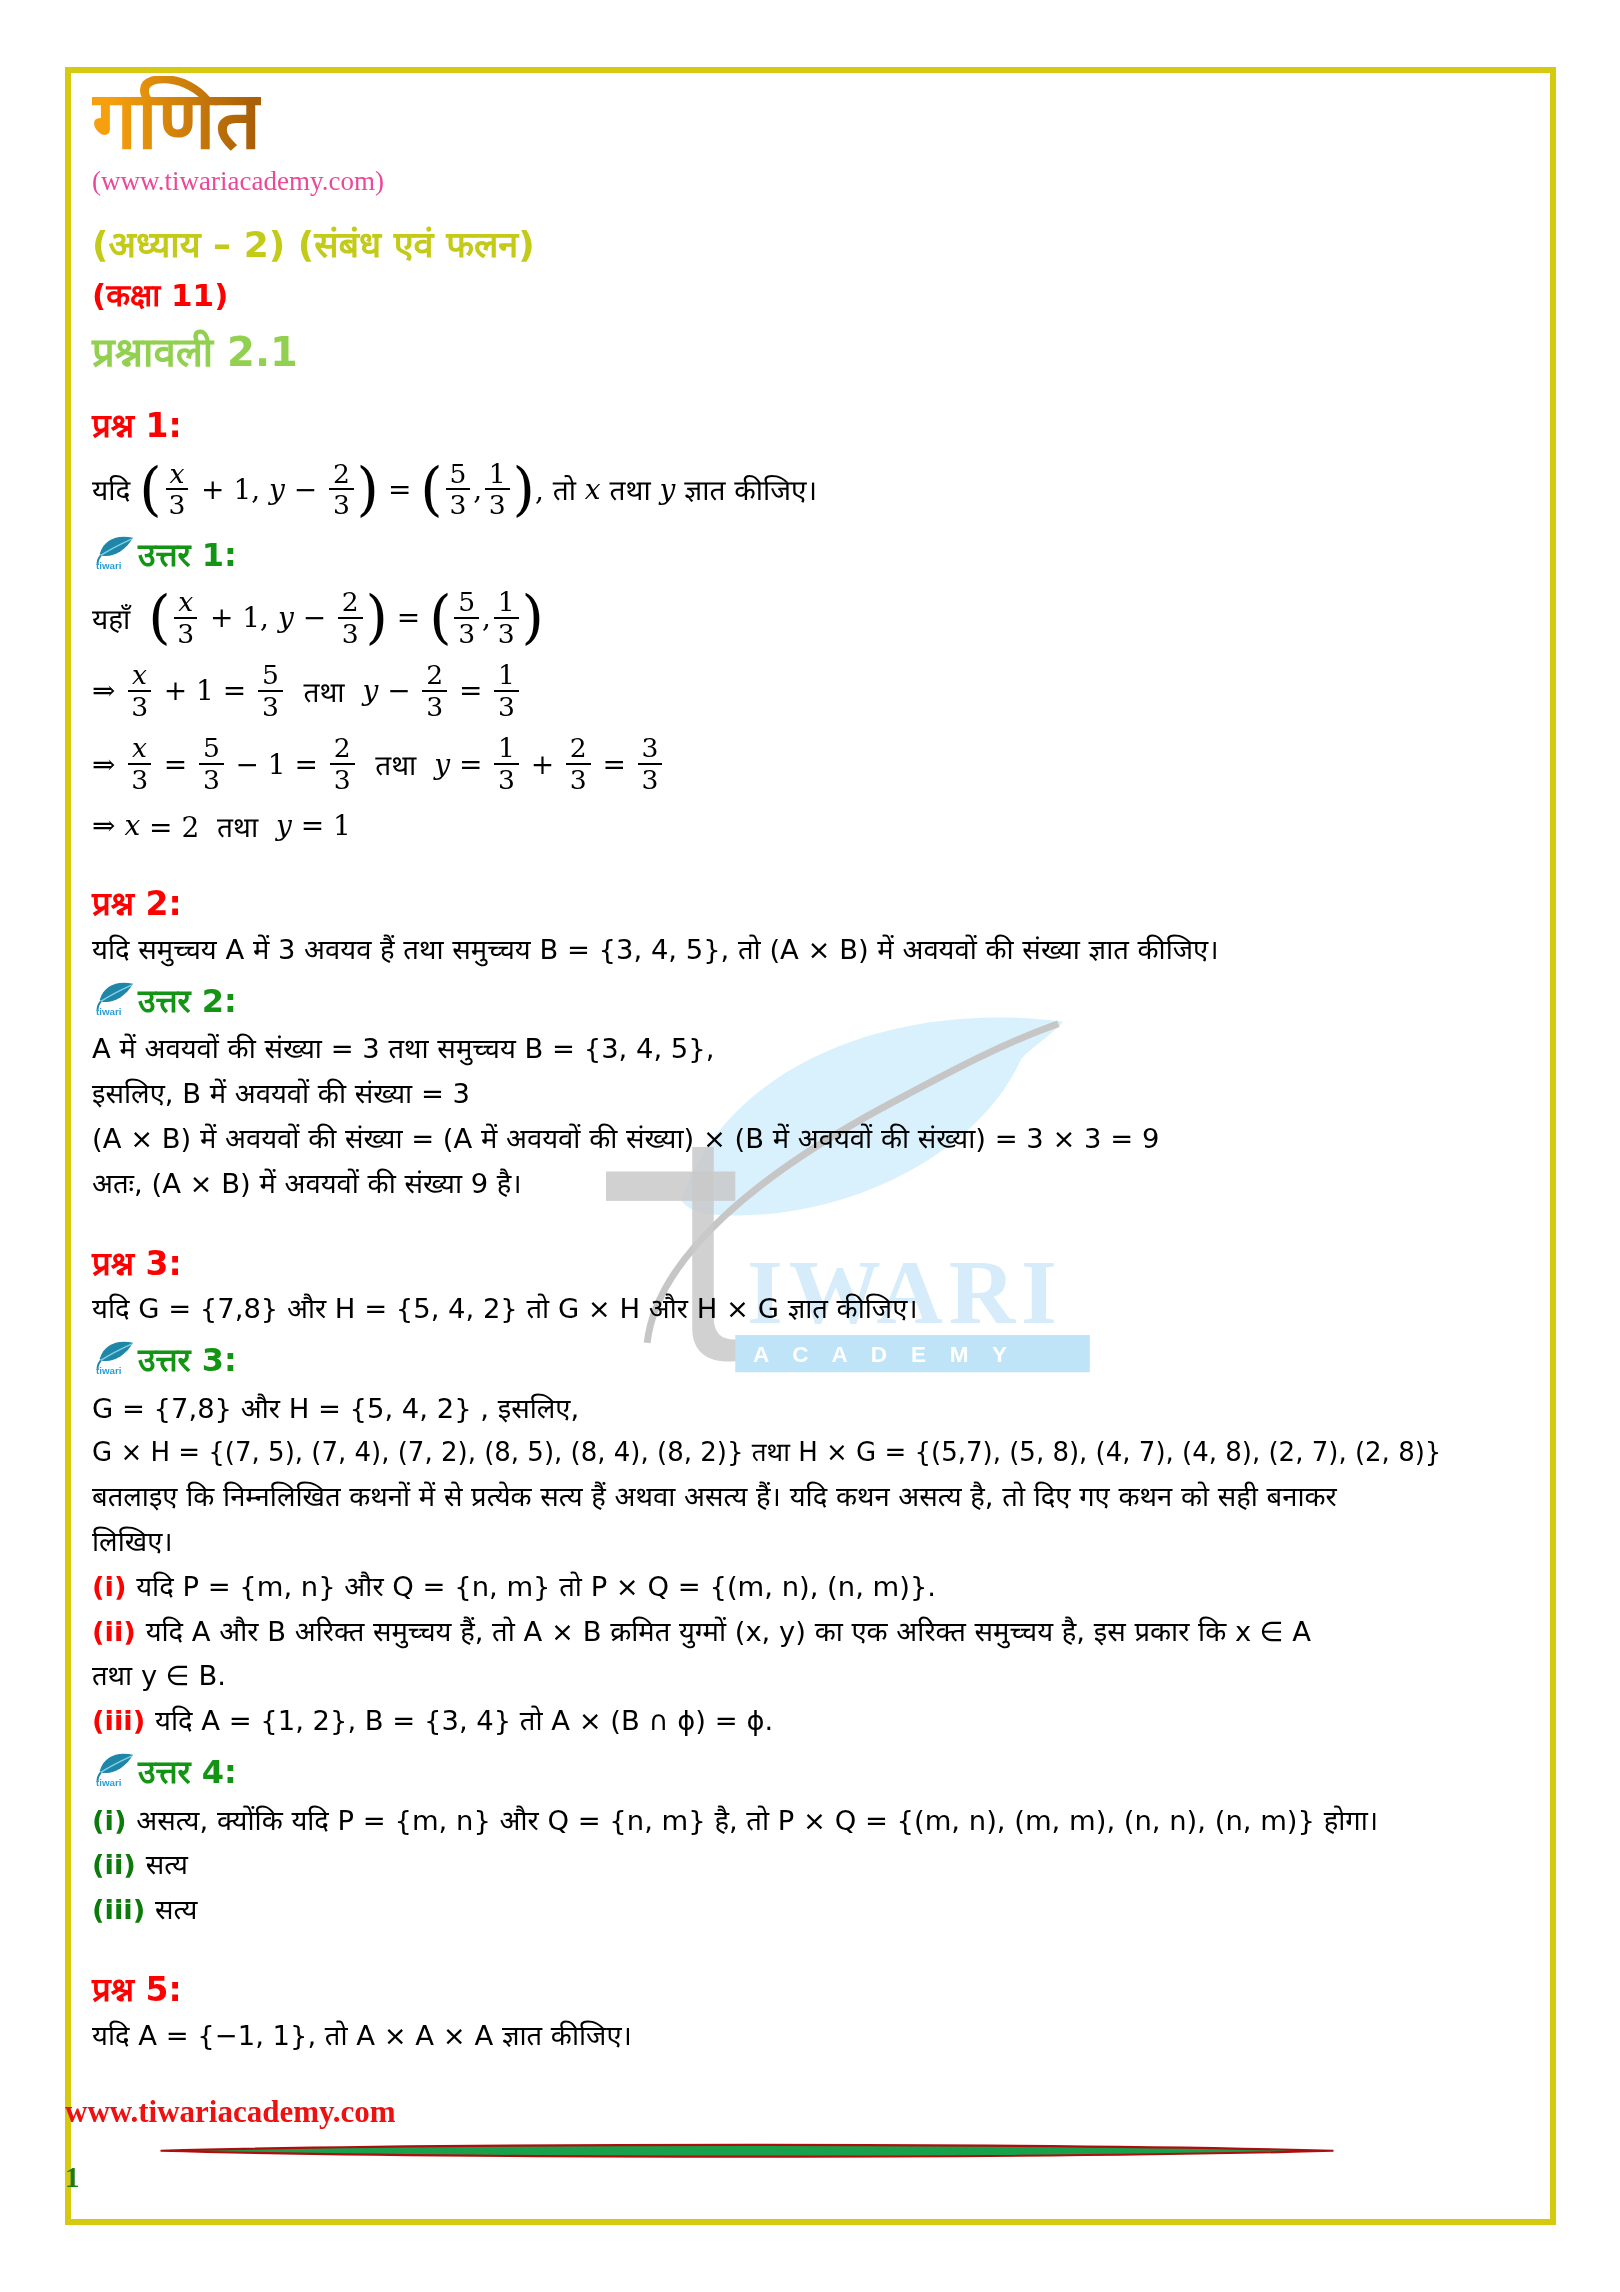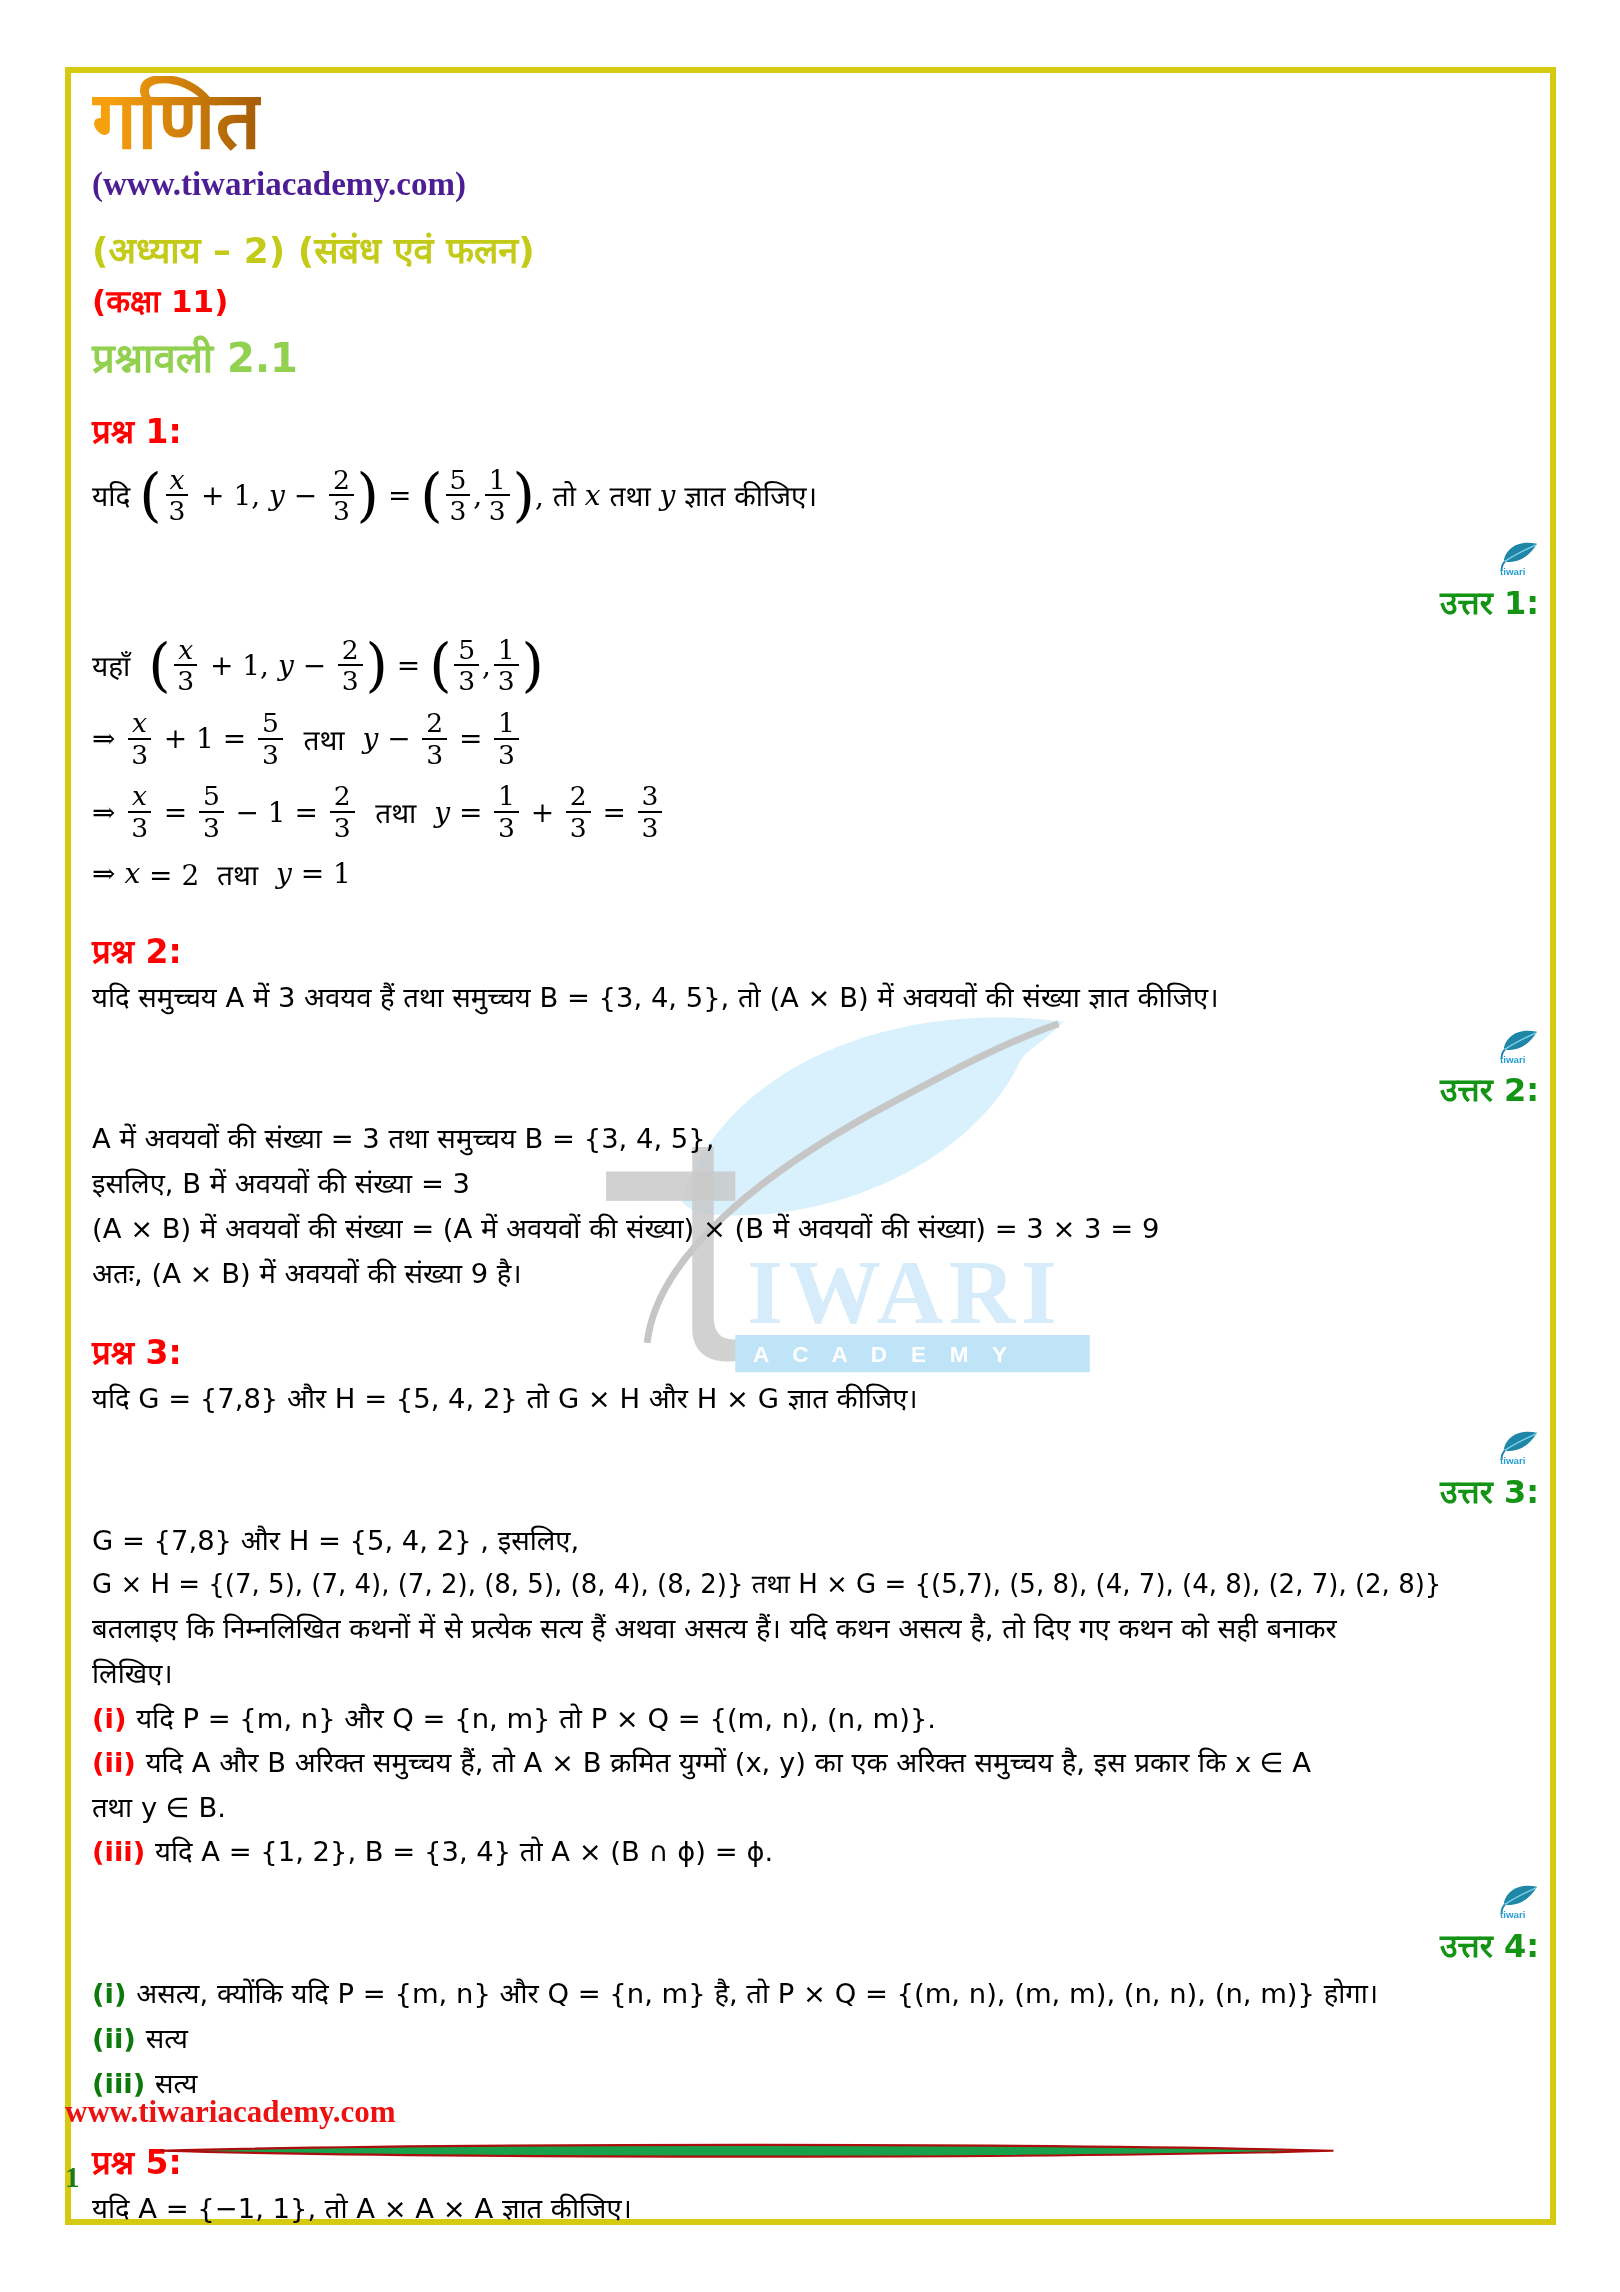--- a/index.html
+++ b/index.html
@@ -10,28 +10,28 @@
   
   .watermark{position:absolute;left:588px;top:961px;z-index:0;}
   
   .content{position:absolute;left:92px;top:76px;width:1447px;z-index:1;}
   .hdr{text-align:left;}
   .title{display:inline-block;font-size:80px;font-weight:bold;line-height:1.12;color:#e8920b;}
   @supports (-webkit-background-clip: text){
     .title{background:linear-gradient(90deg,#f7a00d 10%,#a96008 95%);
            -webkit-background-clip:text;background-clip:text;color:transparent;}
   }
-  .site{font-family:"Liberation Serif",serif;font-weight:bold;font-size:33px;color:#4c1d95;margin-top:0px;}
+  .site{font-family:"Liberation Serif",serif;font-weight:normal;font-size:27px;color:#ec4899;margin-top:0px;}
   .chapter{font-size:36px;font-weight:bold;color:#c3ca18;margin-top:22px;}
   .klass{font-size:31px;font-weight:bold;color:#ff0000;margin-top:5.9px;}
   .exercise{font-size:40px;font-weight:bold;color:#92d050;margin-top:7.8px;}
   
   .qhead{color:#ff0000;font-weight:bold;font-size:33px;margin:23.5px 0 3.9px 0;}
   .mt{margin-top:35px;}
-  .ahead{color:#149414;font-weight:bold;font-size:32px;margin:7.8px 0;display:flex;align-items:flex-end;gap:2.9px;flex-direction:column;}
+  .ahead{color:#149414;font-weight:bold;font-size:32px;margin:7.8px 0;display:flex;align-items:flex-start;gap:2.9px;}
   .leaf-logo{width:43px;height:39px;flex:0 0 auto;}
   .line{font-size:27.4px;line-height:1.5;font-weight:500;margin:3.9px 0;}
   .tight{font-size:26px;white-space:nowrap;}
   .mathline{font-family:"DejaVu Serif",serif;font-size:28px;font-weight:500;
             margin:11.8px 0;display:flex;align-items:center;white-space:pre;}
   .frac{display:inline-flex;flex-direction:column;align-items:center;line-height:1.12;
         font-size:0.95em;margin:0 2.9px;}
   .frac .n{border-bottom:2.5px solid #000;padding:0 3.9px;}
   .frac .d{padding:0 3.9px;}
   .bp{font-size:2.05em;font-weight:300;line-height:1;}

